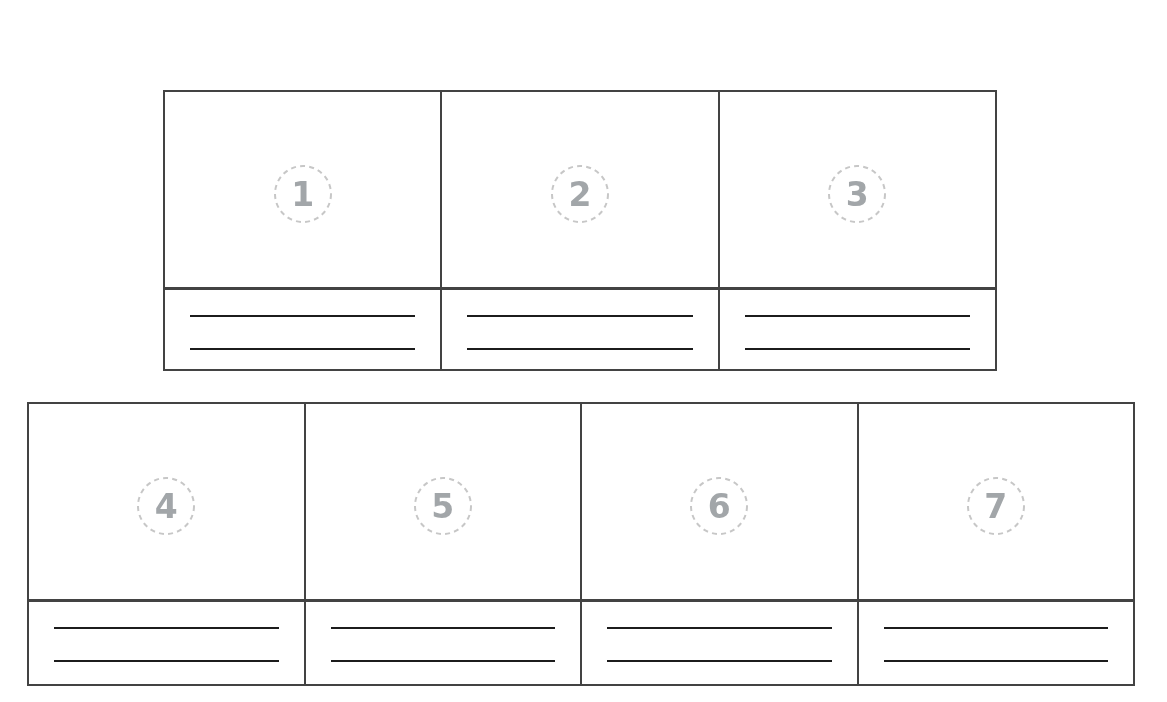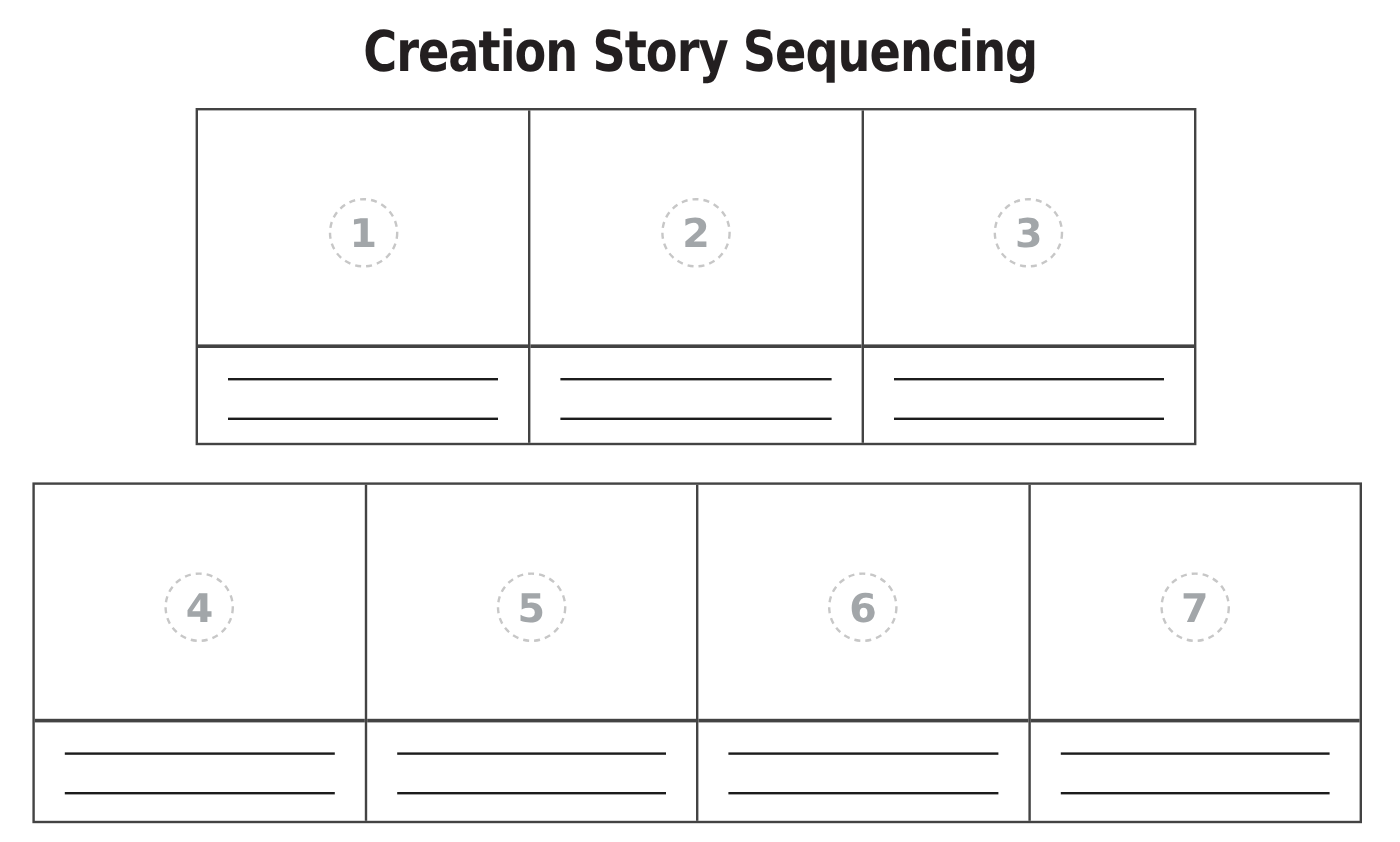--- a/index.html
+++ b/index.html
@@ -83,130 +83,127 @@
   }
   .write-line { border-bottom: 2px solid var(--writing-line, #1c1c1c); }
   .write-line.first  { height: 27px; }
   .write-line.second { height: 33px; }
 </style>
 </head>
 <body>
 
 <div class="page">
 
-  <div class="title-wrap">
-    <span class="title">Creation Story Sequencing</span>
+
+  <div class="row row-top">
+
+    <div class="card">
+      <div class="image-area">
+        <div class="number-circle">
+          <svg width="60" height="60" viewBox="0 0 60 60">
+            <circle cx="30" cy="30" r="28" fill="none" stroke-width="2" stroke-dasharray="5 4.2" style="stroke: var(--circle-dash, #c7c7c7)"></circle>
+          </svg>
+          <span class="number">1</span>
+        </div>
+      </div>
+      <div class="writing-area">
+        <div class="write-line first"></div>
+        <div class="write-line second"></div>
+      </div>
+    </div>
+
+    <div class="card">
+      <div class="image-area">
+        <div class="number-circle">
+          <svg width="60" height="60" viewBox="0 0 60 60">
+            <circle cx="30" cy="30" r="28" fill="none" stroke-width="2" stroke-dasharray="5 4.2" style="stroke: var(--circle-dash, #c7c7c7)"></circle>
+          </svg>
+          <span class="number">2</span>
+        </div>
+      </div>
+      <div class="writing-area">
+        <div class="write-line first"></div>
+        <div class="write-line second"></div>
+      </div>
+    </div>
+
+    <div class="card">
+      <div class="image-area">
+        <div class="number-circle">
+          <svg width="60" height="60" viewBox="0 0 60 60">
+            <circle cx="30" cy="30" r="28" fill="none" stroke-width="2" stroke-dasharray="5 4.2" style="stroke: var(--circle-dash, #c7c7c7)"></circle>
+          </svg>
+          <span class="number">3</span>
+        </div>
+      </div>
+      <div class="writing-area">
+        <div class="write-line first"></div>
+        <div class="write-line second"></div>
+      </div>
+    </div>
+
   </div>
 
-  <div class="row row-top">
-
-    <div class="card">
-      <div class="image-area">
-        <div class="number-circle">
-          <svg width="60" height="60" viewBox="0 0 60 60">
-            <circle cx="30" cy="30" r="28" fill="none" stroke-width="2" stroke-dasharray="5 4.2" style="stroke: var(--circle-dash, #c7c7c7)"></circle>
-          </svg>
-          <span class="number">1</span>
-        </div>
-      </div>
-      <div class="writing-area">
-        <div class="write-line first"></div>
-        <div class="write-line second"></div>
-      </div>
-    </div>
-
-    <div class="card">
-      <div class="image-area">
-        <div class="number-circle">
-          <svg width="60" height="60" viewBox="0 0 60 60">
-            <circle cx="30" cy="30" r="28" fill="none" stroke-width="2" stroke-dasharray="5 4.2" style="stroke: var(--circle-dash, #c7c7c7)"></circle>
-          </svg>
-          <span class="number">2</span>
-        </div>
-      </div>
-      <div class="writing-area">
-        <div class="write-line first"></div>
-        <div class="write-line second"></div>
-      </div>
-    </div>
-
-    <div class="card">
-      <div class="image-area">
-        <div class="number-circle">
-          <svg width="60" height="60" viewBox="0 0 60 60">
-            <circle cx="30" cy="30" r="28" fill="none" stroke-width="2" stroke-dasharray="5 4.2" style="stroke: var(--circle-dash, #c7c7c7)"></circle>
-          </svg>
-          <span class="number">3</span>
+  <div class="row row-bottom">
+
+    <div class="card">
+      <div class="image-area">
+        <div class="number-circle">
+          <svg width="60" height="60" viewBox="0 0 60 60">
+            <circle cx="30" cy="30" r="28" fill="none" stroke-width="2" stroke-dasharray="5 4.2" style="stroke: var(--circle-dash, #c7c7c7)"></circle>
+          </svg>
+          <span class="number">4</span>
+        </div>
+      </div>
+      <div class="writing-area">
+        <div class="write-line first"></div>
+        <div class="write-line second"></div>
+      </div>
+    </div>
+
+    <div class="card">
+      <div class="image-area">
+        <div class="number-circle">
+          <svg width="60" height="60" viewBox="0 0 60 60">
+            <circle cx="30" cy="30" r="28" fill="none" stroke-width="2" stroke-dasharray="5 4.2" style="stroke: var(--circle-dash, #c7c7c7)"></circle>
+          </svg>
+          <span class="number">5</span>
+        </div>
+      </div>
+      <div class="writing-area">
+        <div class="write-line first"></div>
+        <div class="write-line second"></div>
+      </div>
+    </div>
+
+    <div class="card">
+      <div class="image-area">
+        <div class="number-circle">
+          <svg width="60" height="60" viewBox="0 0 60 60">
+            <circle cx="30" cy="30" r="28" fill="none" stroke-width="2" stroke-dasharray="5 4.2" style="stroke: var(--circle-dash, #c7c7c7)"></circle>
+          </svg>
+          <span class="number">6</span>
+        </div>
+      </div>
+      <div class="writing-area">
+        <div class="write-line first"></div>
+        <div class="write-line second"></div>
+      </div>
+    </div>
+
+    <div class="card">
+      <div class="image-area">
+        <div class="number-circle">
+          <svg width="60" height="60" viewBox="0 0 60 60">
+            <circle cx="30" cy="30" r="28" fill="none" stroke-width="2" stroke-dasharray="5 4.2" style="stroke: var(--circle-dash, #c7c7c7)"></circle>
+          </svg>
+          <span class="number">7</span>
         </div>
       </div>
       <div class="writing-area">
         <div class="write-line first"></div>
         <div class="write-line second"></div>
       </div>
     </div>
 
   </div>
 
-  <div class="row row-bottom">
-
-    <div class="card">
-      <div class="image-area">
-        <div class="number-circle">
-          <svg width="60" height="60" viewBox="0 0 60 60">
-            <circle cx="30" cy="30" r="28" fill="none" stroke-width="2" stroke-dasharray="5 4.2" style="stroke: var(--circle-dash, #c7c7c7)"></circle>
-          </svg>
-          <span class="number">4</span>
-        </div>
-      </div>
-      <div class="writing-area">
-        <div class="write-line first"></div>
-        <div class="write-line second"></div>
-      </div>
-    </div>
-
-    <div class="card">
-      <div class="image-area">
-        <div class="number-circle">
-          <svg width="60" height="60" viewBox="0 0 60 60">
-            <circle cx="30" cy="30" r="28" fill="none" stroke-width="2" stroke-dasharray="5 4.2" style="stroke: var(--circle-dash, #c7c7c7)"></circle>
-          </svg>
-          <span class="number">5</span>
-        </div>
-      </div>
-      <div class="writing-area">
-        <div class="write-line first"></div>
-        <div class="write-line second"></div>
-      </div>
-    </div>
-
-    <div class="card">
-      <div class="image-area">
-        <div class="number-circle">
-          <svg width="60" height="60" viewBox="0 0 60 60">
-            <circle cx="30" cy="30" r="28" fill="none" stroke-width="2" stroke-dasharray="5 4.2" style="stroke: var(--circle-dash, #c7c7c7)"></circle>
-          </svg>
-          <span class="number">6</span>
-        </div>
-      </div>
-      <div class="writing-area">
-        <div class="write-line first"></div>
-        <div class="write-line second"></div>
-      </div>
-    </div>
-
-    <div class="card">
-      <div class="image-area">
-        <div class="number-circle">
-          <svg width="60" height="60" viewBox="0 0 60 60">
-            <circle cx="30" cy="30" r="28" fill="none" stroke-width="2" stroke-dasharray="5 4.2" style="stroke: var(--circle-dash, #c7c7c7)"></circle>
-          </svg>
-          <span class="number">7</span>
-        </div>
-      </div>
-      <div class="writing-area">
-        <div class="write-line first"></div>
-        <div class="write-line second"></div>
-      </div>
-    </div>
-
-  </div>
-
 </div>
 
 </body></html>

